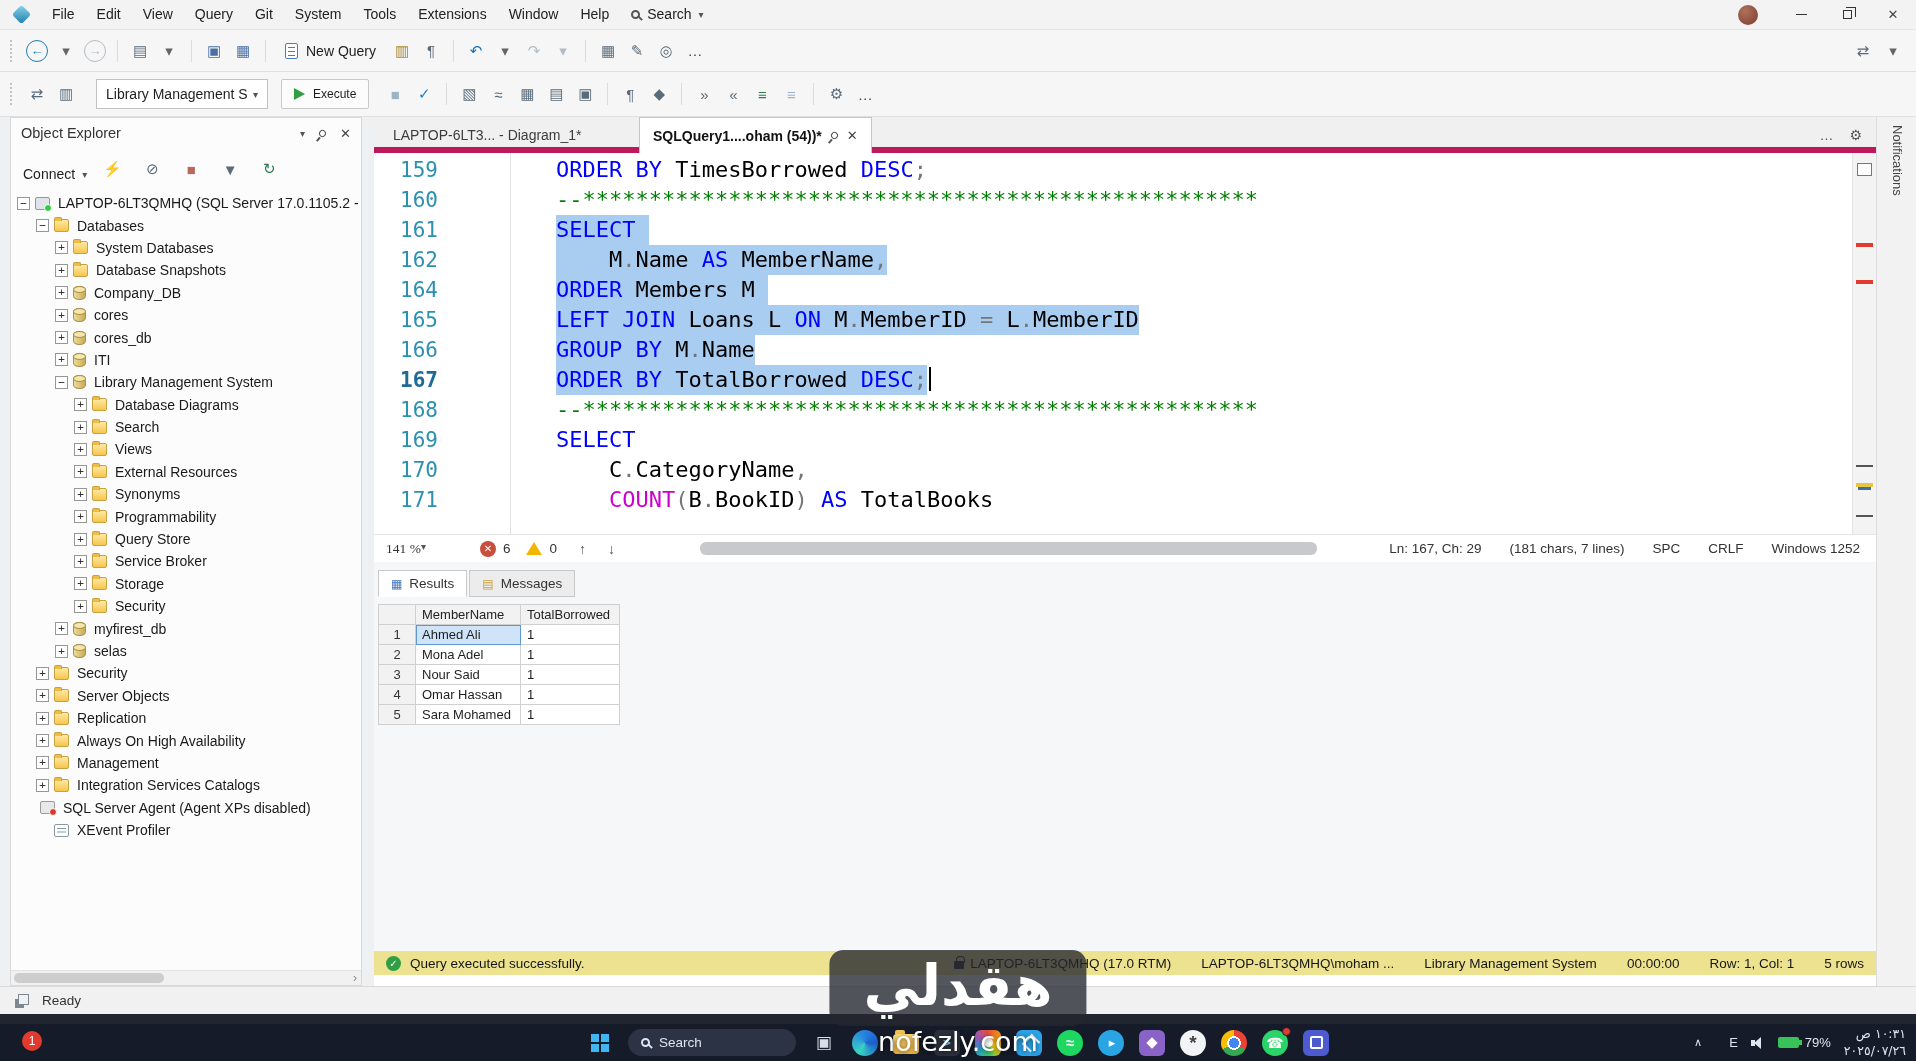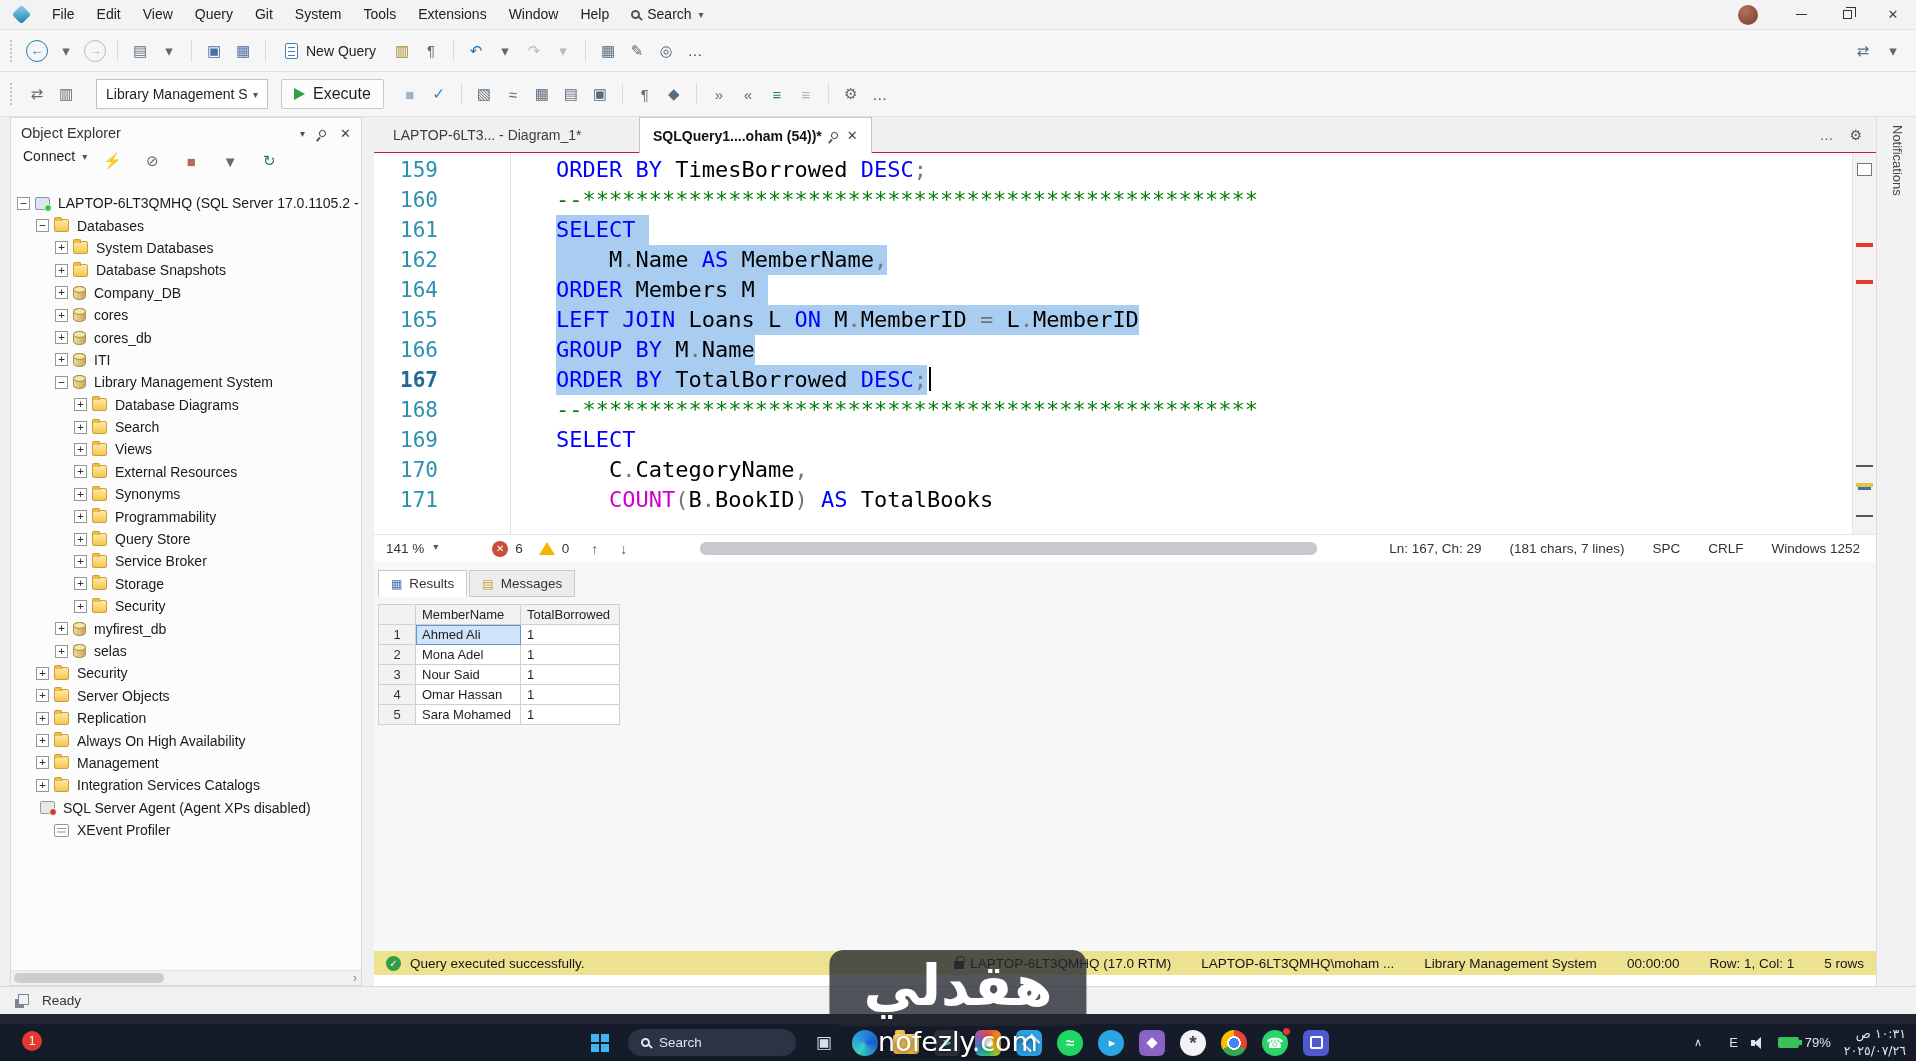--- a/index.html
+++ b/index.html
@@ -28,31 +28,31 @@
 .grip{width:5px;height:22px;border-left:2px dotted #c2c2c2;margin-right:6px;flex:none;}
 .ig{width:26px;height:26px;display:inline-flex;align-items:center;justify-content:center;font-size:15px;border-radius:3px;flex:none;}
 .ig.circ{width:22px;height:22px;border:1.6px solid currentColor;border-radius:50%;font-size:13px;margin:0 2px;}
 .tsep{width:1px;height:22px;background:#dcdcdc;margin:0 6px;flex:none;}
 .btn-newquery{display:flex;align-items:center;gap:8px;padding:0 10px;height:30px;font-size:14px;color:#222;flex:none;}
 .doc-glyph{width:13px;height:16px;border:1.5px solid #4a7ebb;border-radius:2px;background:#fff;position:relative;}
 .doc-glyph::after{content:"";position:absolute;left:2px;top:3px;right:2px;height:1.5px;background:#4a7ebb;box-shadow:0 4px #4a7ebb,0 8px #4a7ebb;}
 .t1-right{margin-left:auto;display:flex;align-items:center;gap:4px;}
 .combo{width:172px;height:30px;border:1px solid #c2c2c2;background:#fff;display:flex;align-items:center;padding:0 9px;font-size:14px;gap:6px;margin-left:14px;flex:none;}
 .combo .lbl{flex:1;white-space:nowrap;overflow:hidden;}
-.exec{display:flex;align-items:center;gap:8px;height:30px;padding:0 12px;border:1px solid #c9c9c9;background:#fcfcfc;border-radius:2px;font-size:16px;margin:0 10px;flex:none;}
+.exec{display:flex;align-items:center;gap:8px;height:30px;padding:0 12px;border:1px solid #c9c9c9;background:#fcfcfc;border-radius:2px;font-size:12px;margin:0 10px;flex:none;}
 .play{width:0;height:0;border-left:11px solid #2f9e44;border-top:6.5px solid transparent;border-bottom:6.5px solid transparent;}
 
 
 .oe{position:absolute;left:10px;top:117px;width:352px;height:869px;background:#fcfcfc;border:1px solid #d9d9d9;overflow:hidden;}
 .oe-head{height:30px;display:flex;align-items:center;padding:6px 10px;font-size:14.5px;color:#333;gap:14px;}
 .oe-head .ttl{flex:1;white-space:nowrap;}
 .pin{width:7px;height:7px;border:1.6px solid #555;border-radius:50%;position:relative;transform:rotate(40deg);display:inline-block;}
 .pin::after{content:"";position:absolute;top:7px;left:2px;width:1.6px;height:5px;background:#555;}
 .xglyph{font-size:13px;color:#444;}
-.oe-tools{height:34px;display:flex;align-items:flex-start;gap:13px;padding:0 12px;}
+.oe-tools{height:34px;display:flex;align-items:flex-end;gap:13px;padding:0 12px;}
 .connect{display:flex;gap:7px;align-items:center;font-size:14px;}
 .tree{position:absolute;top:74px;left:0;right:0;bottom:16px;overflow:hidden;}
 .trow{display:flex;align-items:center;height:22.4px;font-size:14px;white-space:nowrap;}
 .t-exp{width:13px;height:13px;border:1px solid #979797;background:#fff;font:11px/11px "DejaVu Sans Mono",monospace;color:#333;display:inline-flex;align-items:center;justify-content:center;margin-right:5px;flex:none;}
 .t-exp.sp{border:none;background:transparent;color:transparent;}
 .t-ico{width:15px;height:13px;margin-right:6px;flex:none;position:relative;border-radius:2px;}
 .t-ico.folder{background:linear-gradient(#ffe9a6,#f6c64c);border:1px solid #c9a23f;}
 .t-ico.folder::before{content:"";position:absolute;top:-3px;left:-1px;width:6px;height:3px;background:#f0bc45;border:1px solid #c9a23f;border-bottom:none;border-radius:2px 2px 0 0;}
 .t-ico.db{width:13px;height:14px;background:linear-gradient(90deg,#eedc9a,#c9ab57);border:1px solid #a8924a;border-radius:6px/4px;}
 .t-ico.db::before{content:"";position:absolute;left:-1px;right:-1px;top:-1px;height:5px;background:#f4e6ac;border:1px solid #a8924a;border-radius:50%;}
@@ -62,21 +62,21 @@
 .t-ico.agent::after{content:"";position:absolute;right:-3px;bottom:-3px;width:6px;height:6px;border-radius:50%;background:#d43b2a;border:1px solid #fff;}
 .t-ico.xevent{background:#fff;border:1px solid #8a97a5;}
 .t-ico.xevent::after{content:"";position:absolute;left:2px;top:3px;right:2px;height:1.5px;background:#8a97a5;box-shadow:0 3.5px #8a97a5;}
 .t-lbl{margin-left:2px;color:#1a1a1a;}
 .oe-hscroll{position:absolute;bottom:0;left:0;right:0;height:15px;background:#f1f1f1;border-top:1px solid #e3e3e3;}
 .oe-hthumb{position:absolute;left:3px;top:2px;height:10px;width:150px;background:#cdcdcd;border-radius:5px;}
 .oe-arrow{position:absolute;right:4px;top:0;font-size:12px;color:#888;line-height:14px;}
 
 
 .pane{position:absolute;left:374px;top:117px;width:1502px;height:869px;background:#fff;}
-.tabstrip{position:absolute;top:0;left:0;right:0;height:36px;background:#f0f0f0;border-bottom:1px solid #be185d;}
+.tabstrip{position:absolute;top:0;left:0;right:0;height:36px;background:#f0f0f0;border-bottom:6px solid #be185d;}
 .tab{position:absolute;top:0;height:36px;display:flex;align-items:center;gap:9px;padding:0 13px;font-size:14px;color:#3c3c3c;white-space:nowrap;}
 .tab.inactive{left:6px;}
 .tab.active{left:265px;background:#fff;border:1px solid #c6c6c6;border-bottom:none;font-weight:bold;color:#111;}
 .tab .tclose{font-size:13px;color:#444;font-weight:normal;}
 .strip-right{position:absolute;right:14px;top:0;height:36px;display:flex;align-items:center;gap:16px;color:#555;}
 .split-handle{position:absolute;right:4px;top:46px;width:15px;height:13px;border:1.6px solid #777;background:#fff;z-index:5;}
 .code-area{position:absolute;left:0;top:36px;right:24px;height:381px;overflow:hidden;background:#fff;padding-top:2px;}
 .gutter-div{position:absolute;left:136px;top:0;bottom:0;width:1px;background:#e0e0e0;}
 .ed-row{position:relative;height:30px;line-height:30px;font-family:"DejaVu Sans Mono",monospace;font-size:22px;white-space:pre;}
 .ed-num{position:absolute;left:0;top:0;width:64px;text-align:right;color:#2b91af;font-size:21px;}
@@ -87,21 +87,21 @@
 .caret{display:inline-block;width:2.5px;height:24px;background:#000;vertical-align:-4px;margin-left:2px;}
 .vscroll{position:absolute;right:0;top:36px;width:24px;height:381px;background:#f3f3f3;border-left:1px solid #e4e4e4;}
 .vm{position:absolute;left:3px;right:3px;height:4px;}
 .vm.red{background:#e23b2e;}
 .vm.yellow{background:#e9c441;}
 .vthumb{position:absolute;left:3px;right:3px;top:312px;height:52px;border-top:2.5px solid #555;border-bottom:2.5px solid #555;}
 .vcaret{position:absolute;left:5px;right:5px;top:334px;height:3px;background:#3a6fb0;}
 
 
 .ed-status{position:absolute;left:0;top:417px;right:0;height:28px;background:#fff;border-top:1px solid #e6e6e6;display:flex;align-items:center;font-size:13.5px;color:#333;}
-.zoom{display:flex;gap:9px;padding:0 12px;}
+.zoom{display:flex;padding:0 12px;font-family:Liberation Serif, serif;}
 .errwrap{display:flex;align-items:center;gap:7px;margin-left:42px;}
 .errbadge{width:16px;height:16px;border-radius:50%;background:#c94f3d;color:#fff;font-size:10px;display:flex;align-items:center;justify-content:center;}
 .warntri{width:0;height:0;border-left:8px solid transparent;border-right:8px solid transparent;border-bottom:13px solid #f2b600;margin-left:16px;}
 .navarr{margin-left:22px;color:#555;font-size:14px;}
 .hthumb{position:absolute;left:326px;top:7px;width:617px;height:13px;background:#c7c9cd;border-radius:6px;}
 .ed-pos{position:absolute;right:16px;display:flex;gap:28px;white-space:nowrap;}
 
 
 .results{position:absolute;left:0;top:445px;right:0;height:389px;background:#f6f7f8;}
 .rtabs{position:absolute;left:4px;top:8px;display:flex;}

